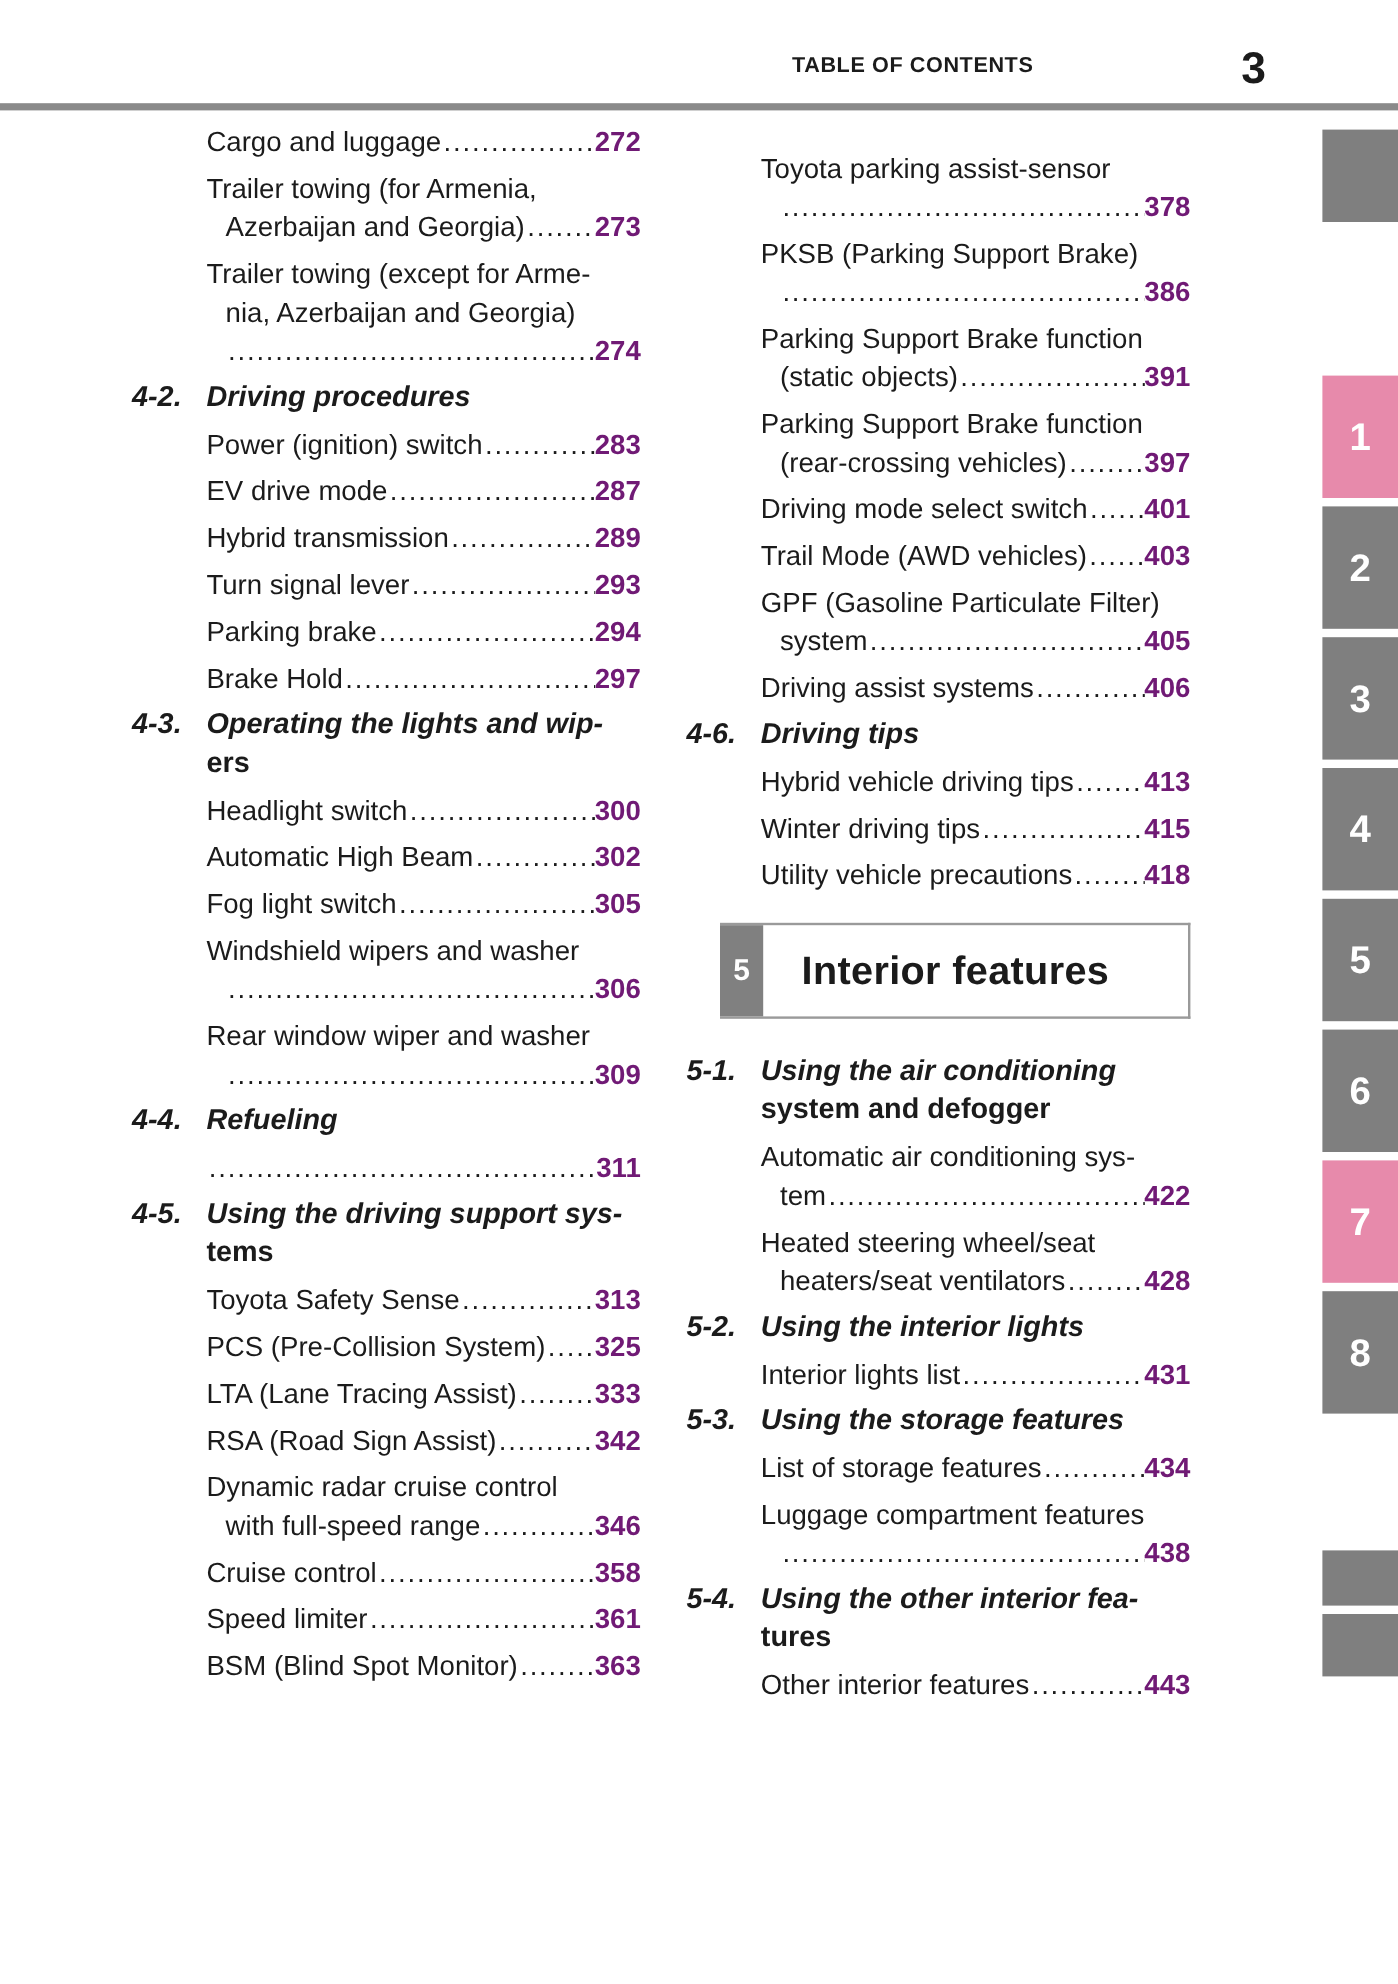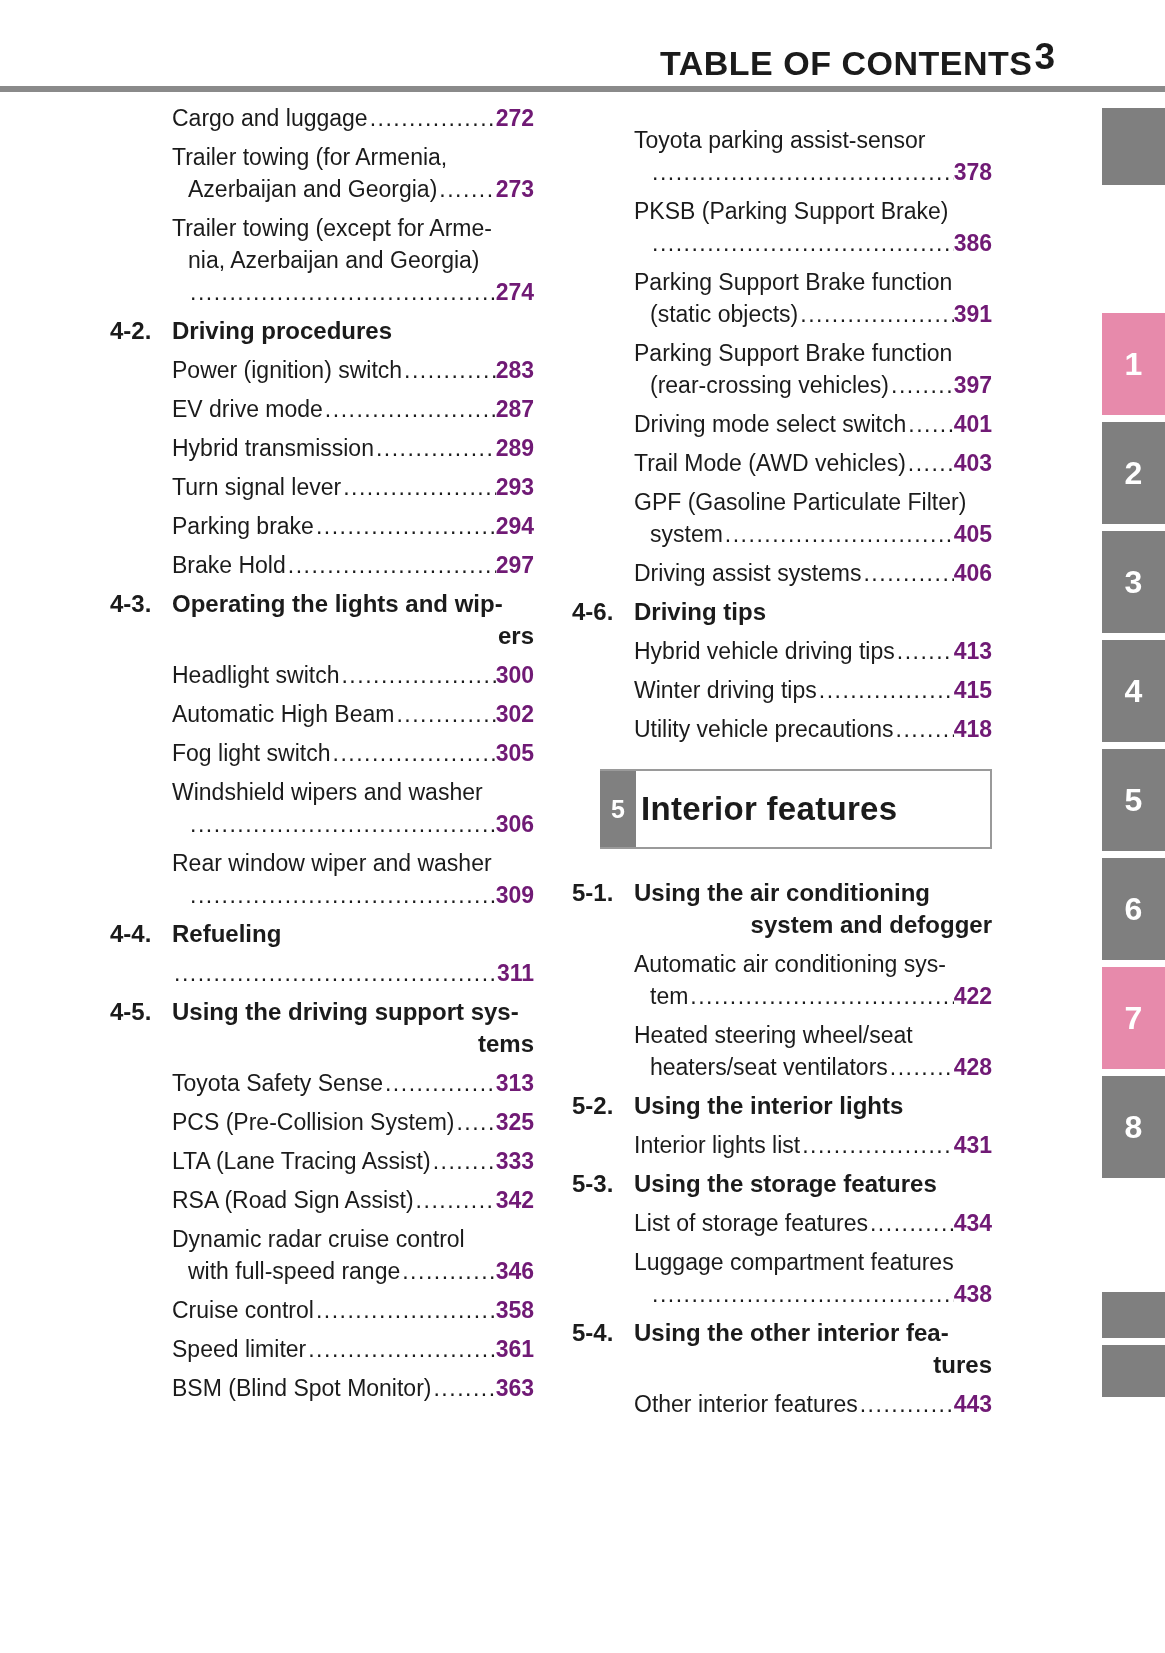--- a/index.html
+++ b/index.html
@@ -4,38 +4,38 @@
 <style>
   html,body{margin:0;padding:0;background:#ffffff;}
   body{
     width:1165px;height:1653px;position:relative;overflow:hidden;
     font-family:"Liberation Sans","DejaVu Sans",sans-serif;
     color:#1b1b1b;-webkit-font-smoothing:antialiased;
   }
   
   .hdr-title{
     position:absolute;left:660px;top:44px;
-    font-size:34px;font-weight:bold;letter-spacing:.5px;white-space:nowrap;
+    font-size:18px;font-weight:bold;letter-spacing:.5px;white-space:nowrap;
   }
   .hdr-page{
     position:absolute;right:110px;top:36px;
     font-size:37px;font-weight:bold;
   }
   .hdr-rule{
     position:absolute;left:0;top:86px;width:1165px;height:6px;background:#8a8a8a;
   }
   
   .col{position:absolute;top:102px;}
   .col-left{left:110px;width:424px;}
   .col-right{left:572px;width:420px;margin-top:22px;}
 
   .toc-heading{margin:4px 0 7px 0;font-weight:bold;font-size:24px;}
-  .h-line{display:flex;line-height:32px;}
+  .h-line{display:flex;line-height:32px;font-style:italic;}
   .h-num{flex:none;width:62px;}
-  .h-cont{padding-left:62px;line-height:32px;text-align:right;}
+  .h-cont{padding-left:62px;line-height:32px;}
   .h-title{flex:1;}
 
   .toc-item{margin:0 0 7px 0;padding-left:62px;font-size:23px;}
   .t-line{display:flex;align-items:flex-end;line-height:32px;}
   .t-line.indent{padding-left:16px;}
   .t-label{flex:none;white-space:nowrap;}
   .leader{
     flex:1 1 auto;min-width:0;overflow:hidden;white-space:nowrap;
     letter-spacing:1.5px;padding:0 1px 0 2px;color:#1b1b1b;
   }
@@ -46,21 +46,21 @@
     display:flex;align-items:stretch;height:80px;margin:24px 0 28px 28px;
     border-top:2px solid #9a9a9a;border-right:2px solid #9a9a9a;border-bottom:2px solid #9a9a9a;
     box-sizing:border-box;
   }
   .chapter-num{
     flex:none;width:36px;background:#808080;color:#ffffff;
     display:flex;align-items:center;justify-content:center;
     font-size:25px;font-weight:bold;
   }
   .chapter-title{
-    display:flex;align-items:center;padding-left:5px;
+    display:flex;align-items:center;padding-left:32px;
     font-size:33px;font-weight:bold;letter-spacing:.3px;
   }
   
   .side-tab{
     position:absolute;left:1102px;width:63px;
     display:flex;align-items:center;justify-content:center;
     color:#ffffff;font-size:32px;font-weight:bold;
   }
   .tab-gray{background:#7f7f7f;}
   .tab-pink{background:#e78aab;}

